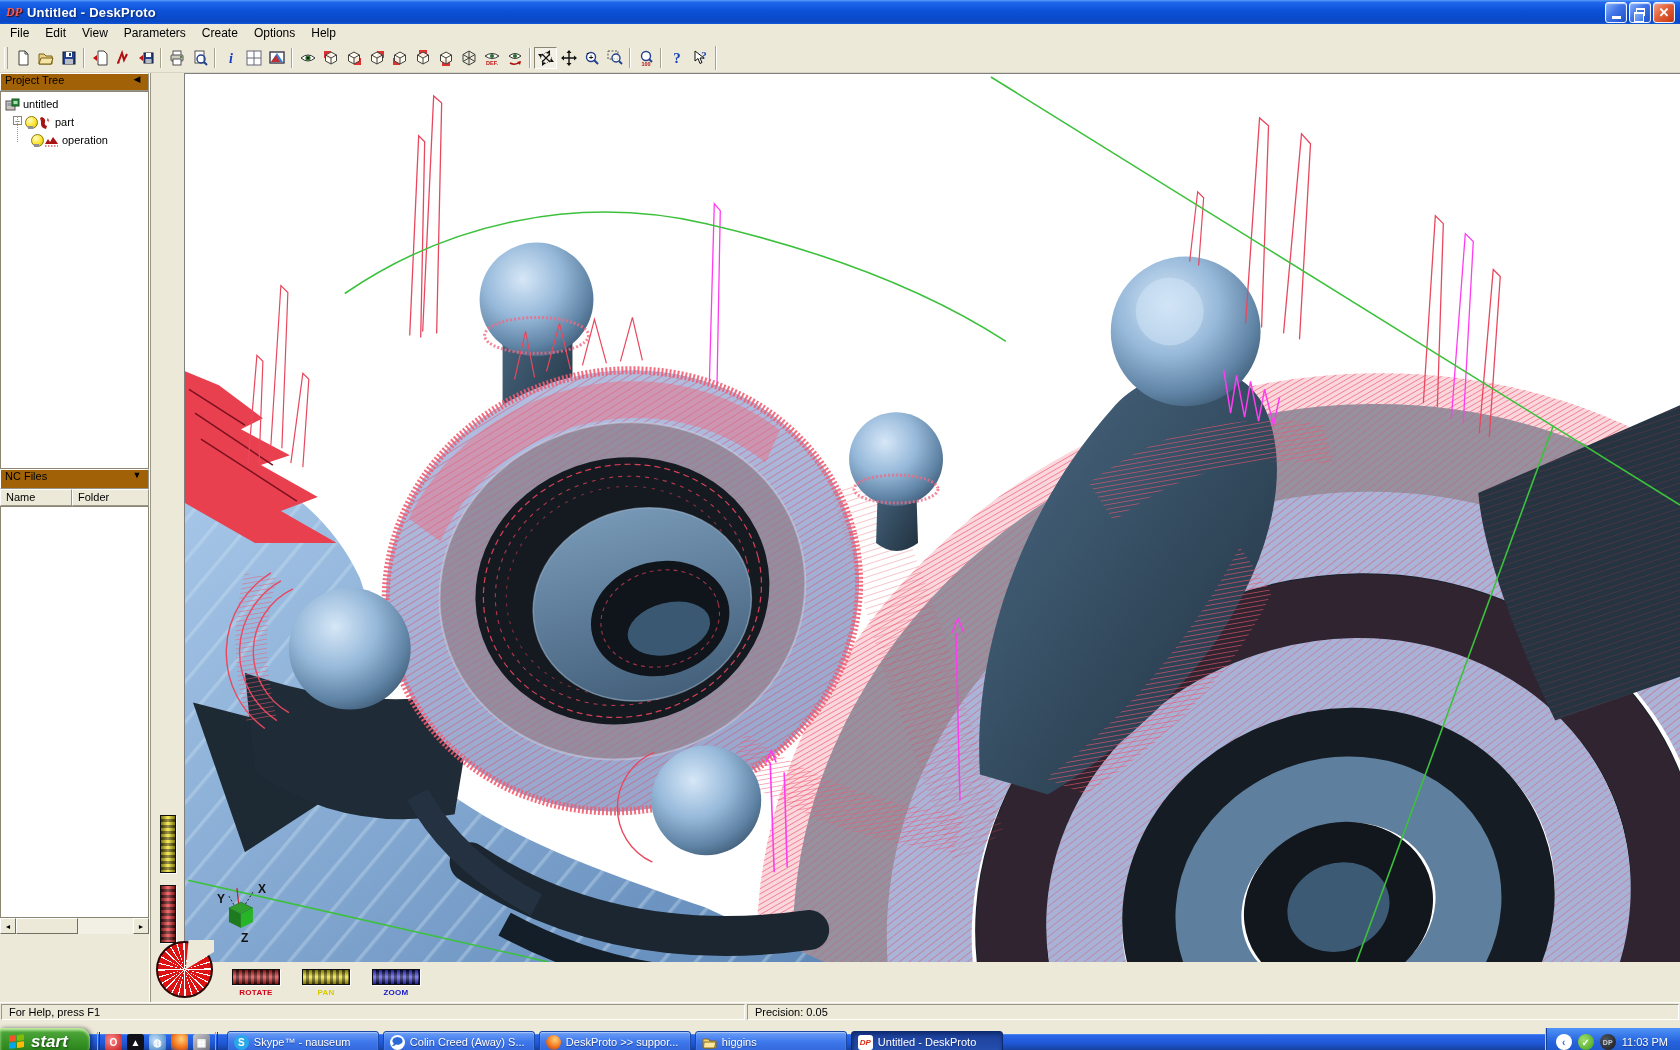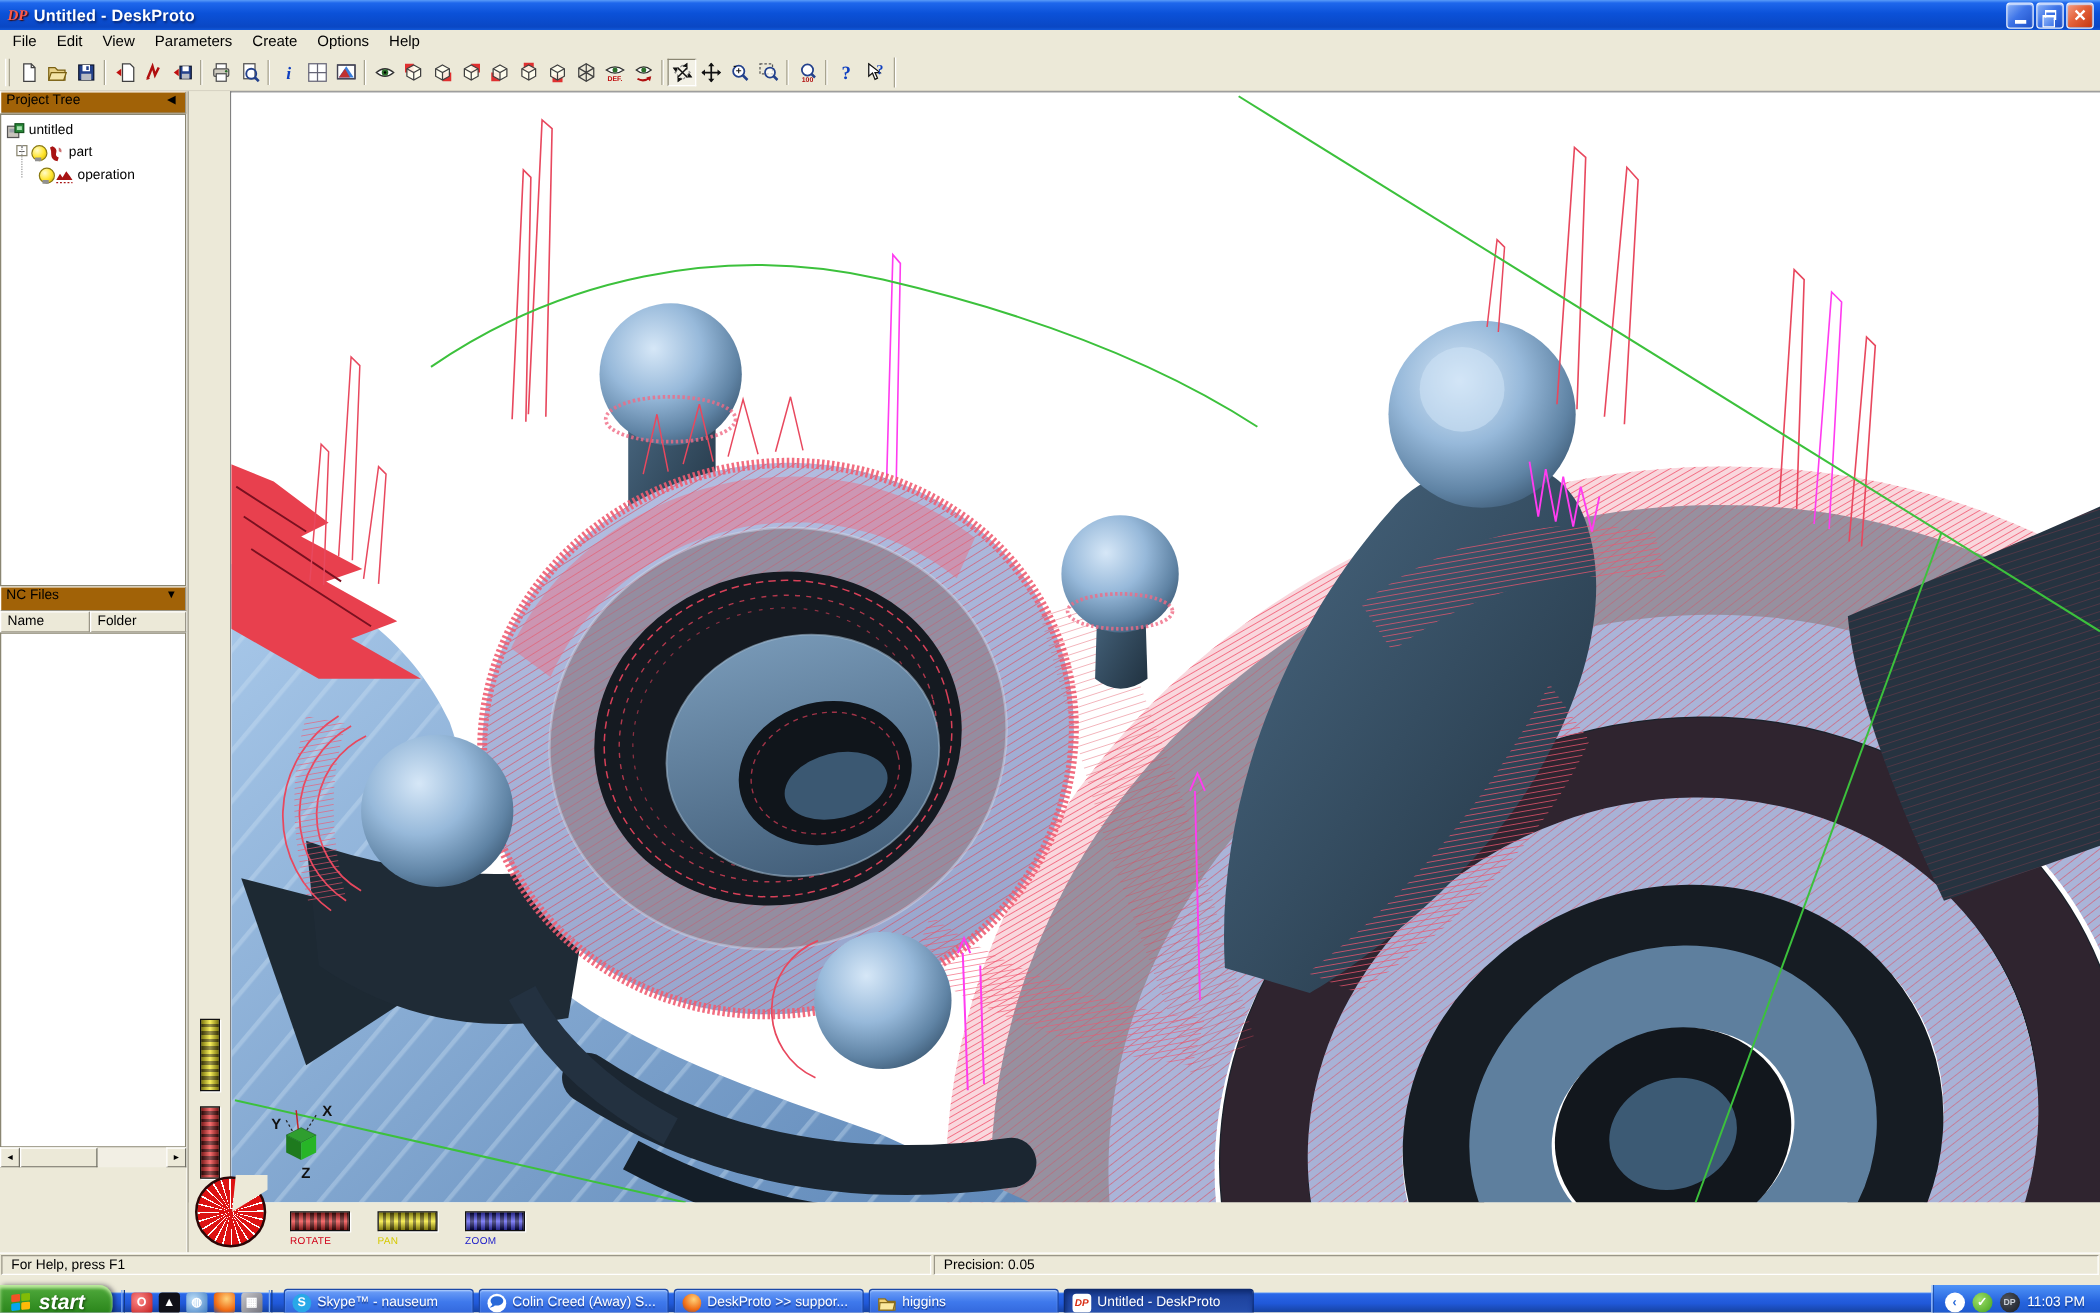--- a/index.html
+++ b/index.html
@@ -52,21 +52,21 @@
 .bottom-strip{position:absolute;left:0;right:0;bottom:0;height:40px;background:#ece9d8}
 .wheel-v{position:absolute;width:16px;height:58px;border:1px solid #101010;box-shadow:1px 1px 0 #fff;z-index:4}
 .wheel-v.yellow{left:9px;top:742px;background:linear-gradient(90deg,rgba(0,0,0,.5),rgba(255,255,255,.3) 50%,rgba(0,0,0,.5)),repeating-linear-gradient(180deg,#f4e818 0 3px,#6e6400 3px 6px)}
 .wheel-v.red{left:9px;top:812px;background:linear-gradient(90deg,rgba(0,0,0,.5),rgba(255,255,255,.3) 50%,rgba(0,0,0,.5)),repeating-linear-gradient(180deg,#f03030 0 3px,#580606 3px 6px)}
 .dial{position:absolute;left:5px;top:868px;width:57px;height:57px;border-radius:50%;border:2px solid #2a0606;background:repeating-conic-gradient(from 195deg,#dd1212 0deg 12deg,#fff 12deg 15deg);z-index:5}
 .dial::after{content:"";position:absolute;inset:-3px;background:#ece9d8;clip-path:polygon(52% 50%,110% 14%,110% -10%,58% -10%)}
 .wheel-h{position:absolute;top:7px;width:48px;height:16px;border:1px solid #101010;box-shadow:1px 1px 0 #fff}
 .wheel-h.red{left:81px;background:linear-gradient(180deg,rgba(0,0,0,.5),rgba(255,255,255,.3) 50%,rgba(0,0,0,.5)),repeating-linear-gradient(90deg,#f03030 0 3px,#580606 3px 6px)}
 .wheel-h.yellow{left:151px;background:linear-gradient(180deg,rgba(0,0,0,.5),rgba(255,255,255,.3) 50%,rgba(0,0,0,.5)),repeating-linear-gradient(90deg,#f4e818 0 3px,#6e6400 3px 6px)}
 .wheel-h.blue{left:221px;background:linear-gradient(180deg,rgba(0,0,0,.45),rgba(255,255,255,.35) 50%,rgba(0,0,0,.45)),repeating-linear-gradient(90deg,#4242f0 0 3px,#000050 3px 6px)}
-.wheel-lbl{position:absolute;top:26px;width:48px;font-size:8px;font-weight:normal;letter-spacing:.3px}
+.wheel-lbl{position:absolute;top:26px;width:48px;text-align:center;font-size:8px;font-weight:bold;letter-spacing:.3px}
 .lbl-rotate{left:81px;color:#d00018}.lbl-pan{left:151px;color:#d6ca00}.lbl-zoom{left:221px;color:#1818c8}
 
 .statusbar{position:absolute;bottom:28px;left:0;right:0;height:20px;background:#ece9d8;display:flex;font-size:11px;border-top:1px solid #fff;padding:1px 1px 2px 1px;gap:2px}
 .sb-sec{border:1px solid;border-color:#9a9687 #fff #fff #9a9687;display:flex;align-items:center;padding:0 7px;color:#000}
 .sb-help{width:744px}.sb-cutter{width:598px;justify-content:center}.sb-prec{flex:1}
 
 .taskbar{position:absolute;bottom:0;left:0;right:0;height:16px;background:linear-gradient(180deg,#5a96f8 0%,#2a67e8 8%,#2058d8 55%,#16429f 100%);display:flex;align-items:center}
 .start-btn{height:28px;padding:0 22px 0 9px;border-radius:0 11px 11px 0;background:linear-gradient(180deg,#8fce73 0%,#4aa437 15%,#2f8a1f 70%,#1f6d14 100%);box-shadow:inset 0 2px 3px #c2eda4,2px 0 4px rgba(0,0,20,.5);display:flex;align-items:center;gap:6px;color:#fff;font-style:italic;font-weight:bold;font-size:17px;text-shadow:1px 1px 2px #194a0e}
 .flag{width:16px;height:15px;display:grid;grid-template-columns:7px 7px;grid-template-rows:6px 6px;gap:1px;transform:skewY(-6deg)}
 .flag span{border-radius:1px}

